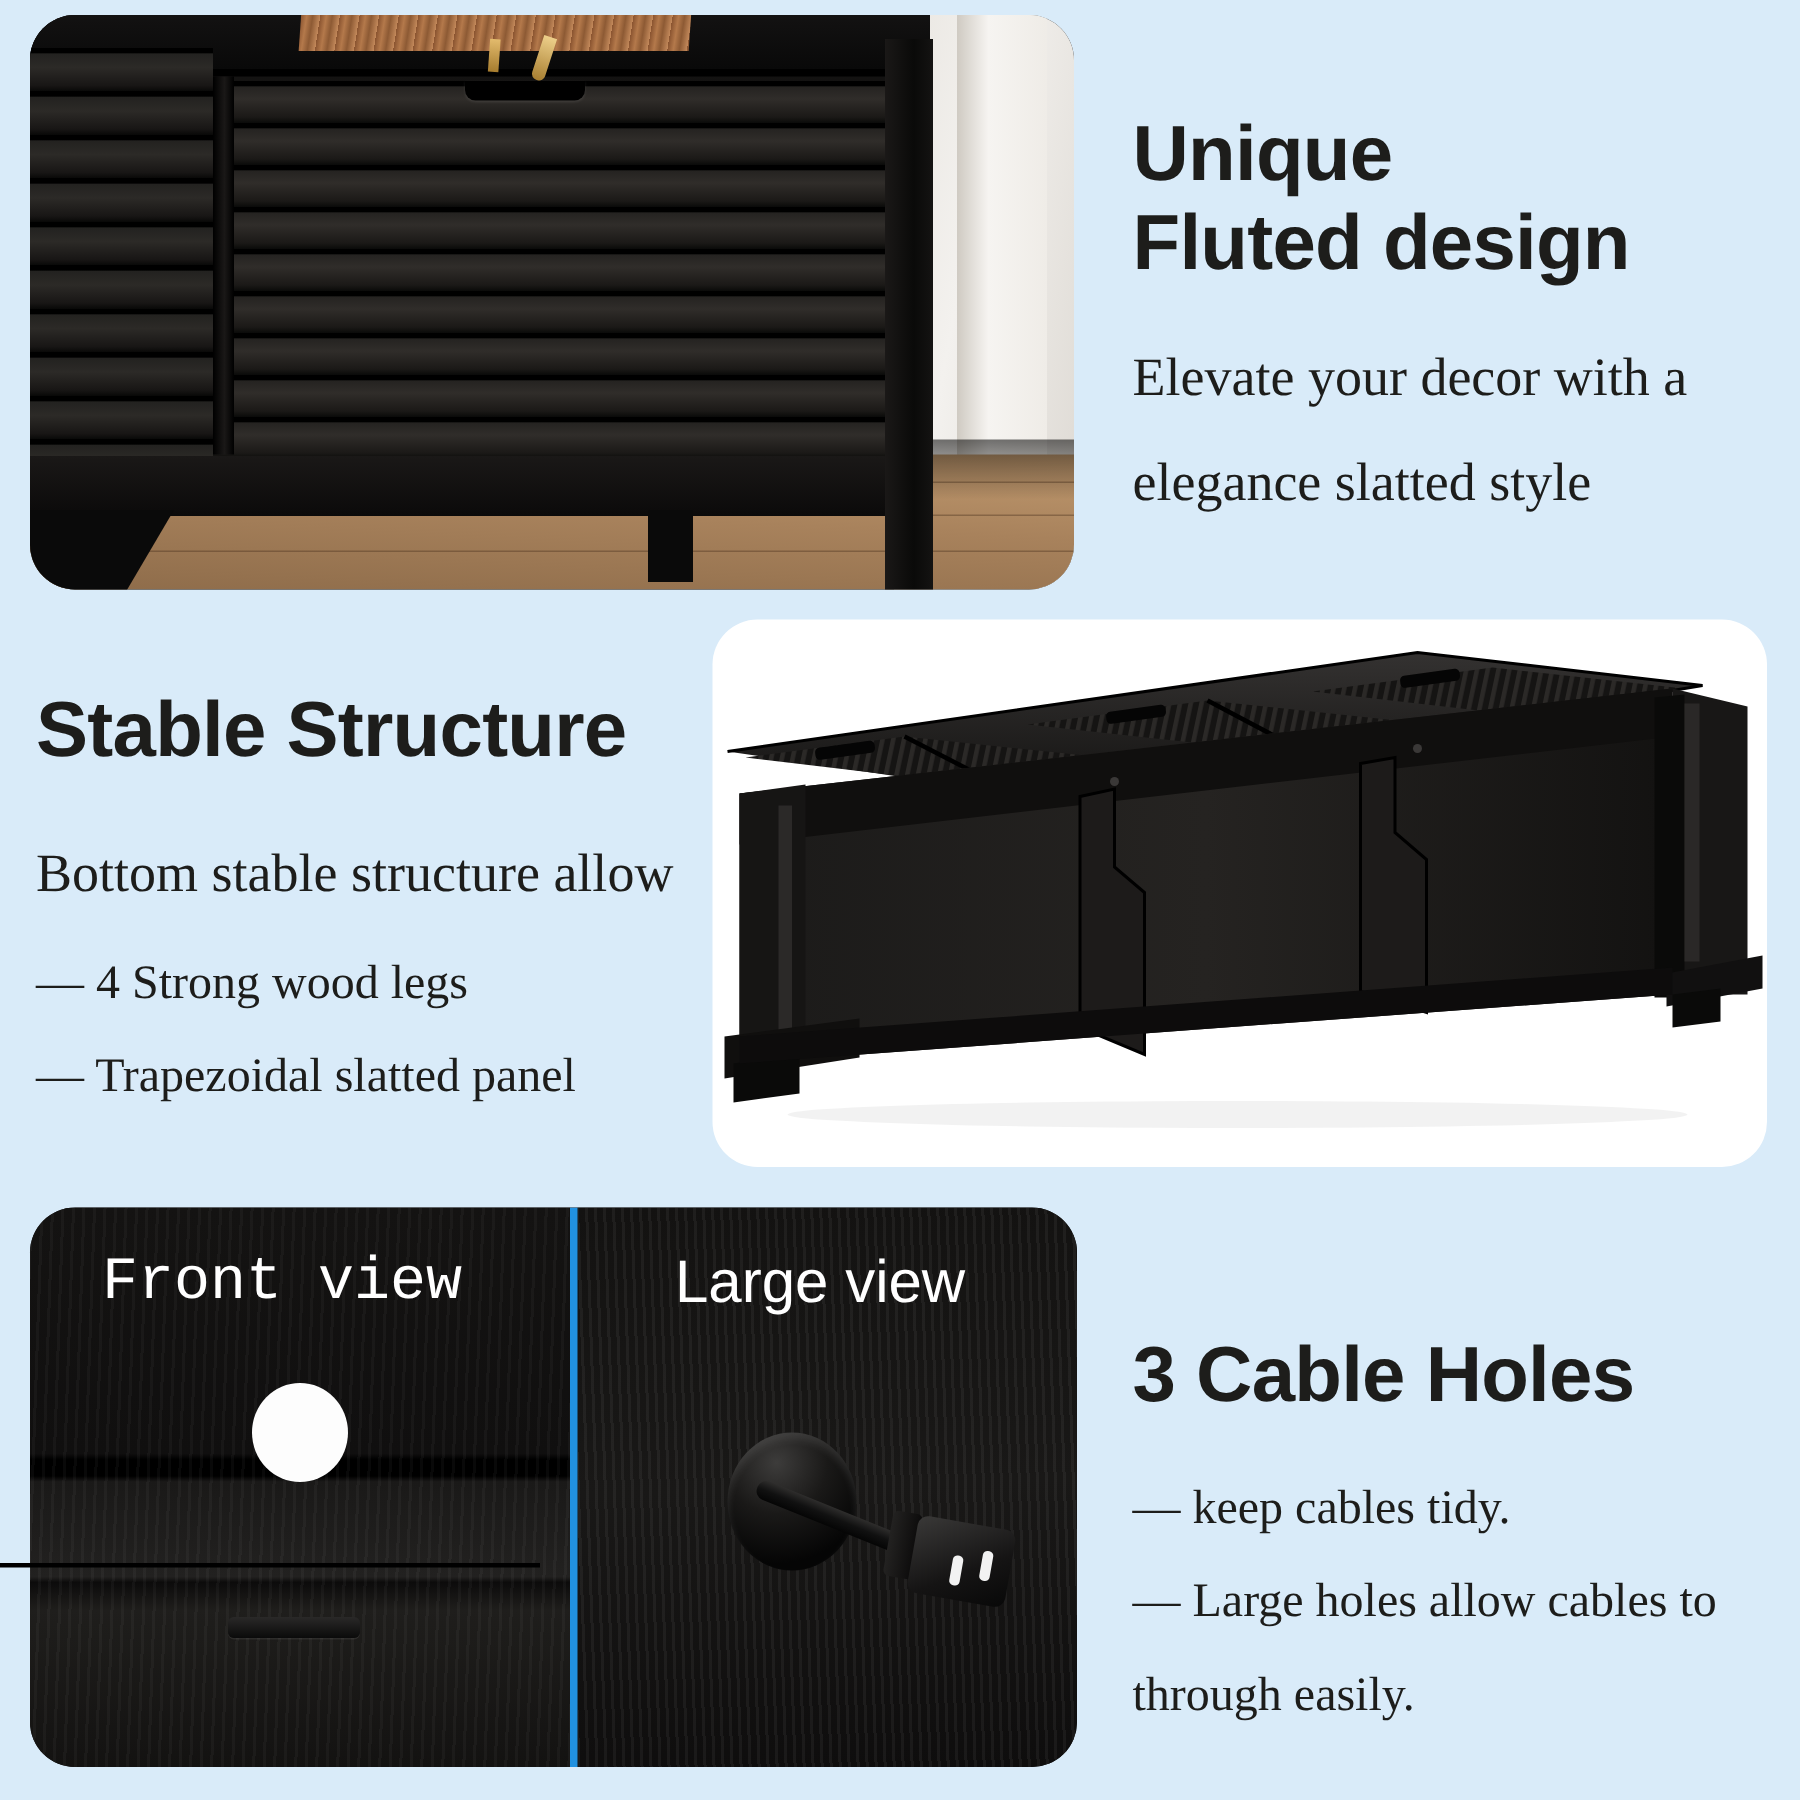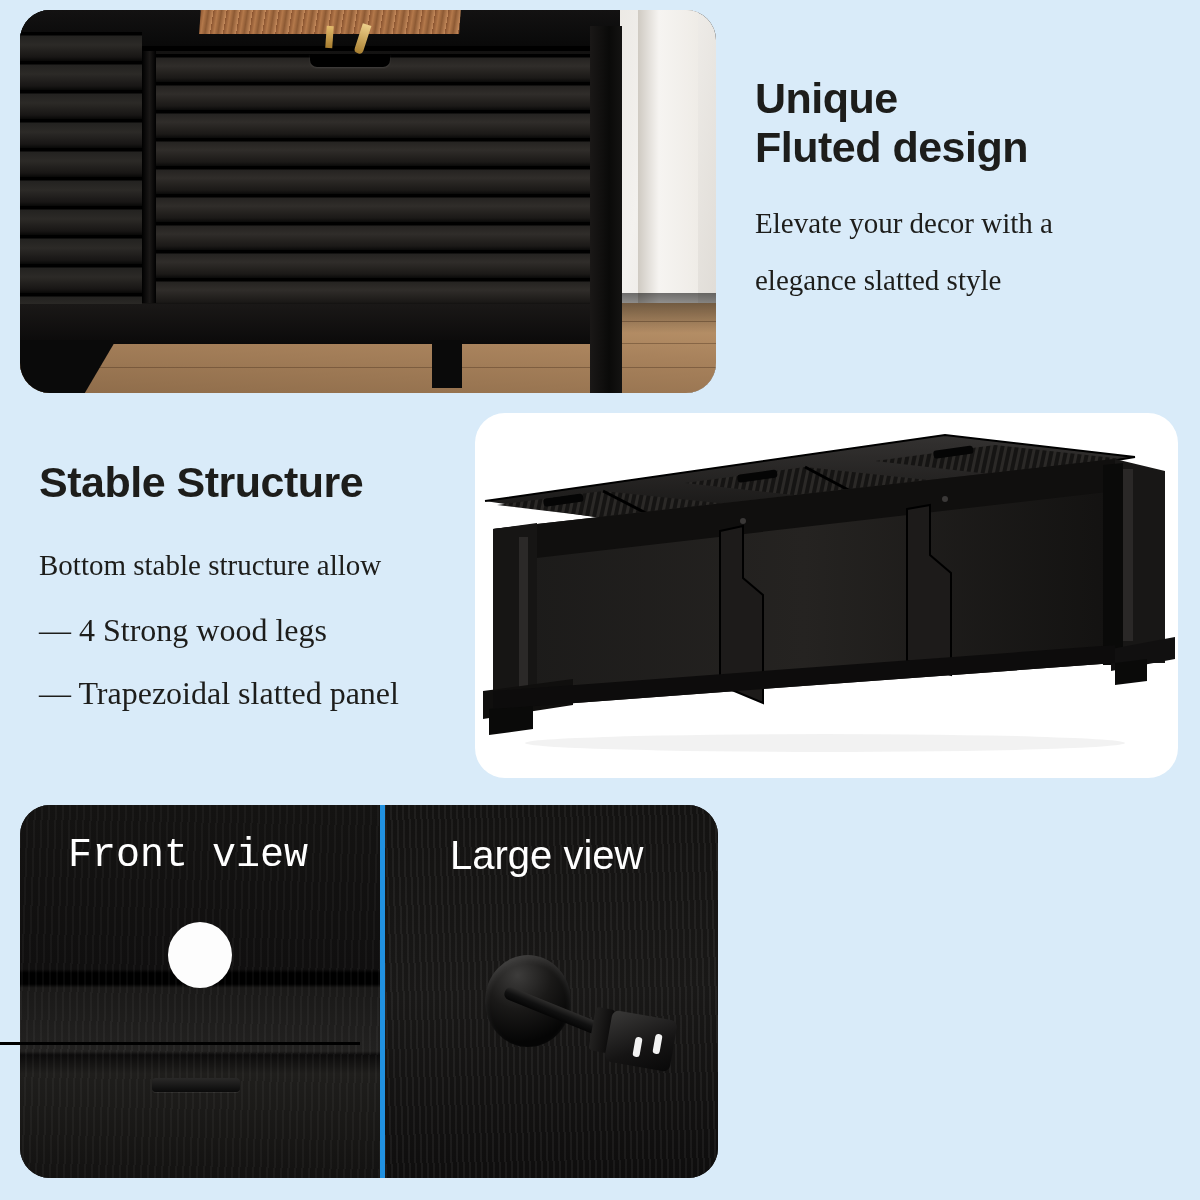--- a/index.html
+++ b/index.html
@@ -16,30 +16,30 @@
   
   .panel{position:absolute;overflow:hidden;}
   .rounded{border-radius:30px;}
 
   
   .txtblock{position:absolute;}
   .headline{
     font-family:"Liberation Sans", sans-serif;
     font-weight:bold;
     color:#1d1d1b;
-    font-size:43px;
+    font-size:52px;
     line-height:1.13;
     letter-spacing:-0.5px;
     margin:0;
     white-space:pre-line;
   }
   .subline{
     font-family:"Liberation Serif", serif;
     color:#1d1d1b;
-    font-size:29px;
+    font-size:36px;
     line-height:1.95;
     margin:0;
     white-space:pre-line;
   }
   .bullets{
     font-family:"Liberation Serif", serif;
     color:#1d1d1b;
     font-size:32px;
     line-height:1.95;
     margin:0;
@@ -180,21 +180,21 @@
     <div class="obj-brass2"></div>
   </div>
 
   <div class="txtblock" id="text-unique" style="left:755px;top:74px;width:430px;">
     <h2 class="headline">Unique
 Fluted design</h2>
     <p class="subline" style="margin-top:24px;">Elevate your decor with a
 elegance slatted style</p>
   </div>
 
-  <div class="txtblock" id="text-stable" style="left:39px;top:458px;width:440px;">
+  <div class="txtblock" id="text-stable" style="left:24px;top:458px;width:440px;">
     <h2 class="headline">Stable Structure</h2>
     <p class="subline" style="margin-top:30px;">Bottom stable structure allow</p>
     <div class="bullets" style="margin-top:6px;">
       <div>— 4 Strong wood legs</div>
       <div>— Trapezoidal slatted panel</div>
     </div>
   </div>
 
   <div class="panel rounded" id="panel-frame">
     <svg class="frame-art" viewBox="0 0 703 365">
@@ -277,14 +277,22 @@
   <div class="drawer-line" style="top:1042px;"></div>
   <div class="drawer-handle"></div>
 
   <div class="hole-dark"></div>
   <div class="plug-cord"></div>
   <div class="plug-collar"></div>
   <div class="plug-body"></div>
   <div class="plug-prong" id="prong-1"></div>
   <div class="plug-prong" id="prong-2"></div>
 
+  <div class="txtblock" id="text-cable" style="left:755px;top:888px;width:430px;">
+    <h2 class="headline">3 Cable Holes</h2>
+    <div class="bullets" style="margin-top:26px;">
+      <div>— keep cables tidy.</div>
+      <div>— Large holes allow cables to</div>
+      <div>through easily.</div>
+    </div>
+  </div>
 
 </div>
 
 </body></html>

